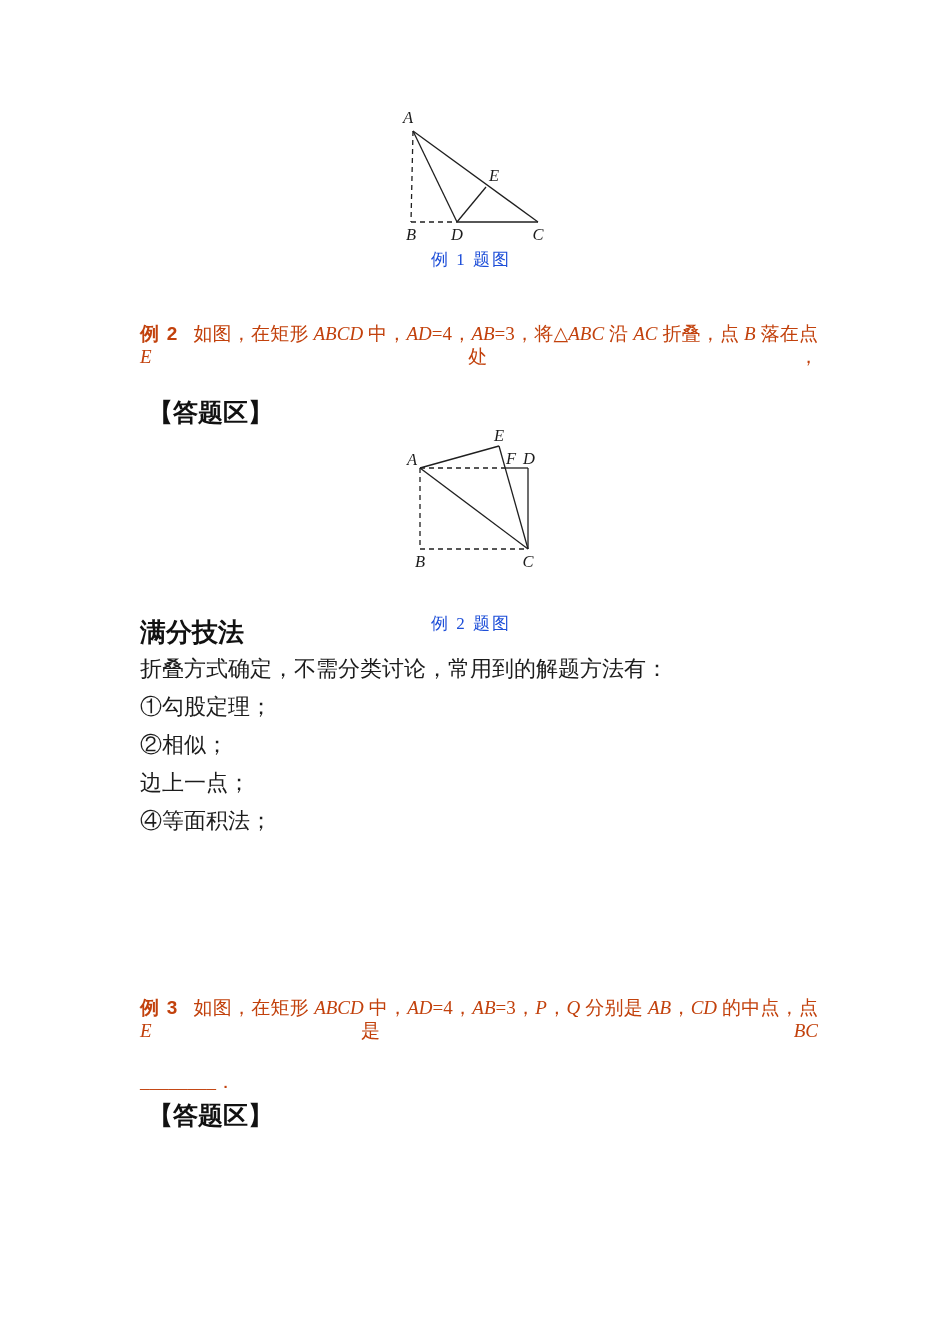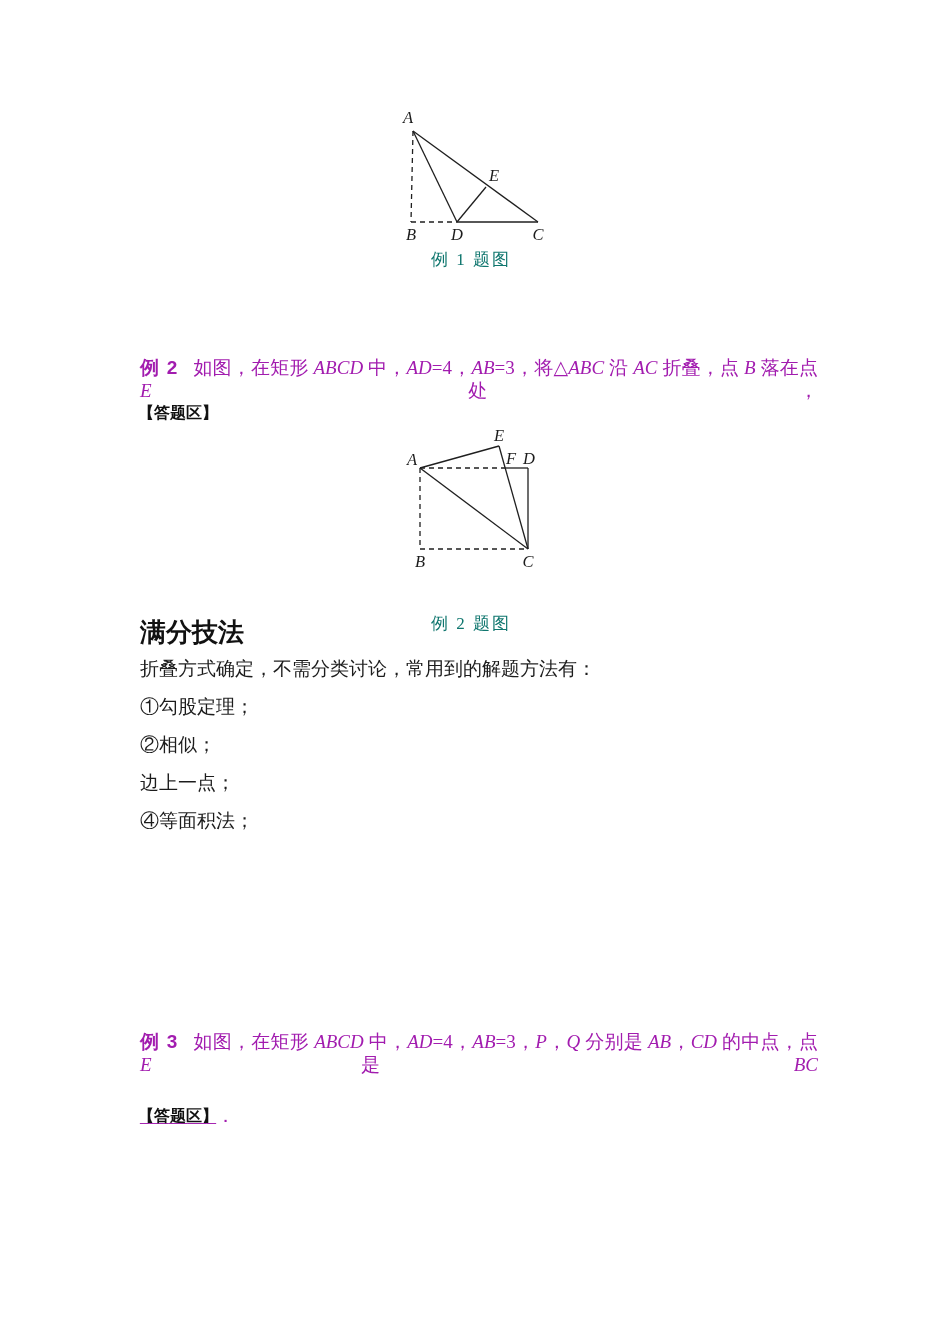--- a/index.html
+++ b/index.html
@@ -14,70 +14,69 @@
     font-family: "Liberation Serif", "DejaVu Serif", serif;
     overflow: hidden;
   }
   .bodyline {
     position: absolute;
     left: 140px;
     width: 678px;
     font-size: 19px;
     line-height: 23px;
     font-family: "Liberation Serif", "DejaVu Serif", serif;
-    color: #a21caf;
+    color: #c2410c;
     white-space: nowrap;
-    margin-top: 34px;
   }
   .bodyline.fill { white-space: normal; text-align: justify; text-align-last: justify; }
   .mi {
     font-style: italic;
     font-family: "Liberation Serif", "DejaVu Serif", serif;
   }
   .tag {
     font-family: "Liberation Sans", "DejaVu Sans", sans-serif;
     font-weight: 700;
     margin-right: 15px;
     letter-spacing: 1px;
   }
   .anslabel {
     position: absolute;
-    left: 138px;
+    left: 148px;
     font-family: "Liberation Sans", "DejaVu Sans", sans-serif;
     font-weight: 600;
-    font-size: 16px;
+    font-size: 25px;
     line-height: 23px;
     color: #111;
   }
   .tech-heading {
     position: absolute;
     left: 140px;
     font-family: "Liberation Sans", "DejaVu Sans", sans-serif;
     font-weight: 700;
     font-size: 26px;
     line-height: 22px;
     color: #111;
   }
   .kai {
     position: absolute;
     left: 140px;
-    font-size: 19px;
+    font-size: 22px;
     line-height: 22px;
     font-family: "Liberation Serif", "DejaVu Serif", serif;
     color: #1c1c1c;
     white-space: nowrap;
   }
   .caption {
     position: absolute;
     width: 200px;
     text-align: center;
     font-size: 17px;
     letter-spacing: 2px;
     font-family: "Liberation Serif", "DejaVu Serif", serif;
-    color: #0f766e;
+    color: #1d4ed8;
   }
   svg.fig { position: absolute; overflow: visible; }
   svg.fig line { stroke: #1f1f1f; stroke-width: 1.3; }
   svg.fig line.dash { stroke-dasharray: 5 4; }
   svg.fig text {
     font-family: "Liberation Serif", "DejaVu Serif", serif;
     font-style: italic;
     font-size: 16.5px;
     fill: #1c1c1c;
   }

